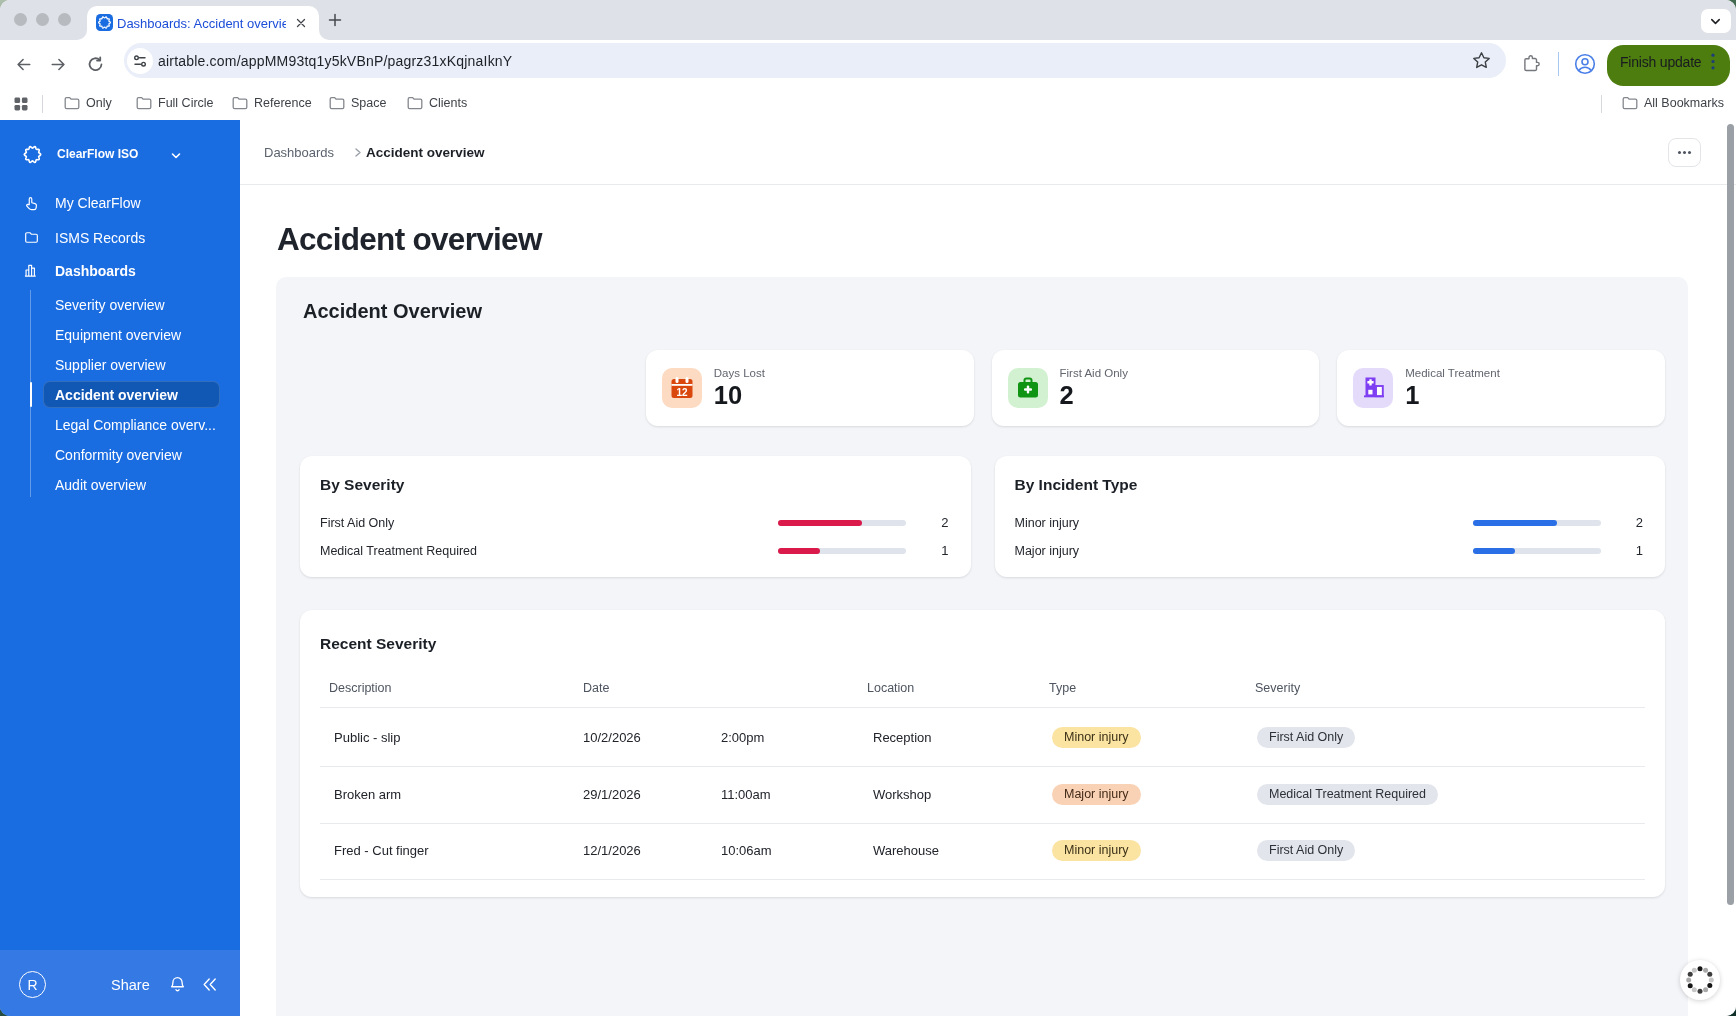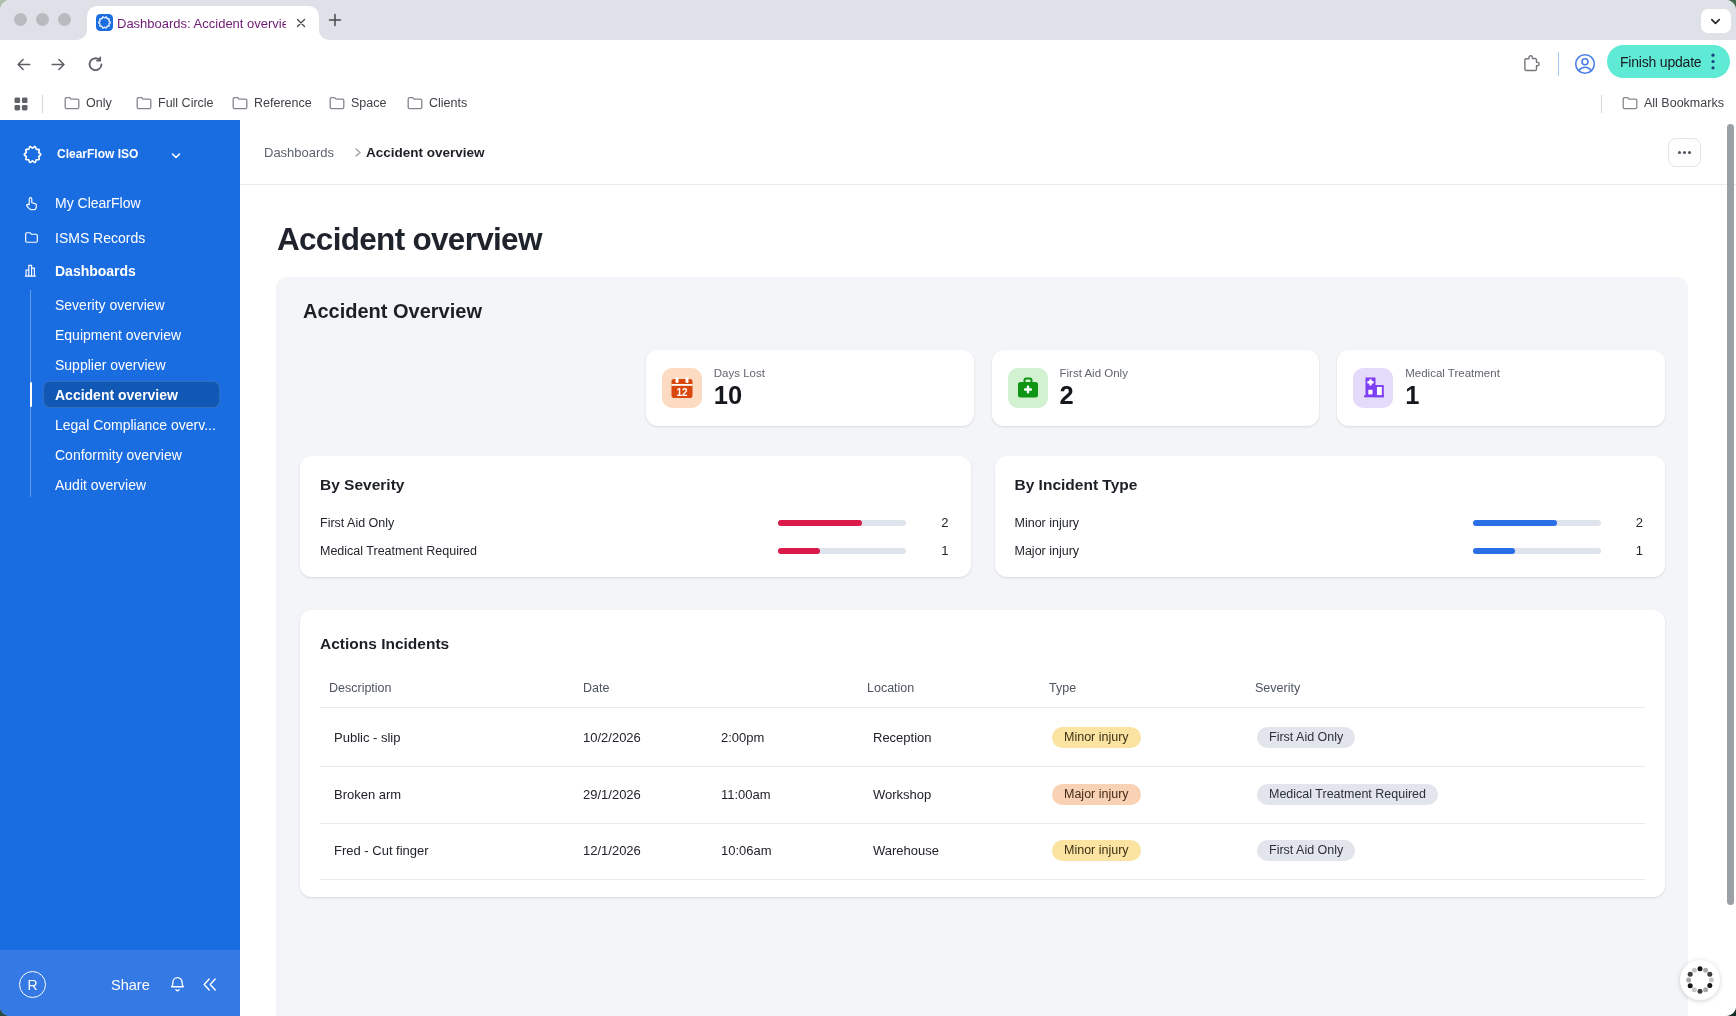--- a/index.html
+++ b/index.html
@@ -3,25 +3,25 @@
 <style>
 *{margin:0;padding:0;box-sizing:border-box}
 html,body{width:1736px;height:1016px;overflow:hidden}
 body{font-family:"Liberation Sans",sans-serif;background:linear-gradient(160deg,#aebfae 0%,#7da06c 3%,#2a5244 55%,#12302a 100%)}
 #win{position:absolute;left:0;top:0;width:1736px;height:1016px;border-radius:10px;overflow:hidden;background:#fff}
 .abs{position:absolute}
 
 #tabstrip{position:absolute;left:0;top:0;width:100%;height:40px;background:#dee1e7}
 .light{position:absolute;top:13px;width:13px;height:13px;border-radius:50%;background:#b7babf}
 #tab{position:absolute;left:87px;top:6px;width:232px;height:34px;background:#fff;border-radius:10px 10px 0 0}
-#tab .title{position:absolute;left:30px;top:10px;width:169px;font-size:13px;color:#701a75;white-space:nowrap;overflow:hidden}
+#tab .title{position:absolute;left:30px;top:10px;width:169px;font-size:13px;color:#1d4ed8;white-space:nowrap;overflow:hidden}
 #toolbar{position:absolute;left:0;top:40px;width:100%;height:48px;background:#fff}
 #urlpill{position:absolute;left:124px;top:3px;width:1382px;height:35px;border-radius:17.5px;background:#e9eef9}
 #urltext{position:absolute;left:34px;top:9.5px;font-size:14px;color:#1d2126;letter-spacing:.2px}
-#finishpill{position:absolute;left:1607px;top:5px;width:123px;height:33px;border-radius:16.5px;background:#5eead4}
+#finishpill{position:absolute;left:1607px;top:5px;width:123px;height:41px;border-radius:16.5px;background:#4d7c0f}
 #finishpill span{position:absolute;left:13px;top:9px;font-size:14px;color:#181b20;letter-spacing:-.2px}
 #bookmarks{position:absolute;left:0;top:88px;width:100%;height:32px;background:#fff}
 .bm{position:absolute;top:8px;display:flex;align-items:center;gap:6px;font-size:12.5px;color:#3e4248}
 .vsep{position:absolute;width:1px;background:#d5d8dc}
 
 #sidebar{position:absolute;left:0;top:120px;width:240px;height:896px;background:#1a6ce1;color:#fff}
 .snav{position:absolute;left:55px;font-size:14px;white-space:nowrap}
 .sico{position:absolute;left:24px}
 #seltab{position:absolute;left:43px;top:261px;width:177px;height:27px;background:#1157b4;border:1px solid rgba(255,255,255,.14);border-radius:7px}
 #treeline{position:absolute;left:30px;top:170px;width:1px;height:207px;background:rgba(255,255,255,.32)}
@@ -84,20 +84,33 @@
   <svg class="abs" style="left:16px;top:16.5px" width="15" height="15" viewBox="0 0 18 18">
         <path d="M16.5 9 H2.5 M8.5 3 L2.5 9 L8.5 15" stroke="#5d6166" stroke-width="1.9" fill="none" stroke-linecap="round" stroke-linejoin="round"></path>
       </svg>
   <svg class="abs" style="left:51px;top:16.5px" width="15" height="15" viewBox="0 0 18 18">
         <path d="M1.5 9 H15.5 M9.5 3 L15.5 9 L9.5 15" stroke="#5d6166" stroke-width="1.9" fill="none" stroke-linecap="round" stroke-linejoin="round"></path>
       </svg>
   <svg class="abs" style="left:87px;top:15.5px" width="17" height="17" viewBox="0 0 18 18">
         <path d="M15.3 9 a6.3 6.3 0 1 1-1.9-4.8" stroke="#5d6166" stroke-width="1.9" fill="none" stroke-linecap="round"></path>
         <path d="M14 1.4 v3.4 h-3.4" fill="none" stroke="#5d6166" stroke-width="1.9" stroke-linecap="round" stroke-linejoin="round"></path>
       </svg>
+  <div id="urlpill">
+    <div class="abs" style="left:2.5px;top:4.5px;width:26px;height:26px;border-radius:50%;background:#fff"></div>
+    <svg class="abs" style="left:8.5px;top:10.5px" width="14" height="14" viewBox="0 0 14 14">
+          <circle cx="3.5" cy="3.8" r="1.8" fill="none" stroke="#3e4347" stroke-width="1.4"></circle>
+          <path d="M6.5 3.8 H12" stroke="#3e4347" stroke-width="1.4" stroke-linecap="round"></path>
+          <circle cx="10.5" cy="10.2" r="1.8" fill="none" stroke="#3e4347" stroke-width="1.4"></circle>
+          <path d="M2 10.2 H7.5" stroke="#3e4347" stroke-width="1.4" stroke-linecap="round"></path>
+        </svg>
+    <div id="urltext">airtable.com/appMM93tq1y5kVBnP/pagrz31xKqjnaIknY</div>
+    <svg class="abs" style="left:1348px;top:8px" width="19" height="19" viewBox="0 0 19 19">
+          <path d="M9.5 1.8 L11.9 6.7 L17.2 7.4 L13.3 11.1 L14.3 16.4 L9.5 13.8 L4.7 16.4 L5.7 11.1 L1.8 7.4 L7.1 6.7 Z" fill="none" stroke="#3c4043" stroke-width="1.4" stroke-linejoin="round"></path>
+        </svg>
+  </div>
   <svg class="abs" style="left:1522px;top:15px" width="18" height="18" viewBox="0 0 18 18">
         <path d="M7 2.5 a1.7 1.7 0 0 1 3.4 0 v1 h2.8 a1.3 1.3 0 0 1 1.3 1.3 v2.6 h1 a1.7 1.7 0 0 1 0 3.4 h-1 v3.4 a1.3 1.3 0 0 1-1.3 1.3 H4.2 a1.3 1.3 0 0 1-1.3-1.3 V5 a1.3 1.3 0 0 1 1.3-1.3 H7 Z" fill="none" stroke="#74777c" stroke-width="1.4" stroke-linejoin="round"></path>
       </svg>
   <div class="vsep" style="left:1558px;top:12px;height:24px;background:#a8c7f0"></div>
   <svg class="abs" style="left:1574px;top:13px" width="22" height="22" viewBox="0 0 22 22">
         <circle cx="11" cy="11" r="9.3" fill="none" stroke="#4b7fe8" stroke-width="1.6"></circle>
         <circle cx="11" cy="8.8" r="3" fill="none" stroke="#4b7fe8" stroke-width="1.6"></circle>
         <path d="M4.8 17.5 a7.5 7.5 0 0 1 12.4 0" fill="none" stroke="#4b7fe8" stroke-width="1.6"></path>
       </svg>
   <div id="finishpill">
@@ -277,21 +290,21 @@
           </div>
       <div class="rowval" style="top:59px">2</div>
       <div class="rowlab" style="top:87px">Major injury</div>
       <div class="track" style="top:92px">
             <div class="fill" style="width:42px;background:#2a6fe6"></div>
           </div>
       <div class="rowval" style="top:87px">1</div>
     </div>
 
     <div class="card" style="left:24px;top:333px;width:1365px;height:287px">
-      <div class="ctitle" style="top:25px">Actions Incidents</div>
+      <div class="ctitle" style="top:25px">Recent Severity</div>
       <div class="th" style="left:29px">Description</div>
       <div class="th" style="left:283px">Date</div>
       <div class="th" style="left:567px">Location</div>
       <div class="th" style="left:749px">Type</div>
       <div class="th" style="left:955px">Severity</div>
       <div class="hr" style="top:97px"></div>
       <div class="td" style="left:34px;top:120px">Public - slip</div>
       <div class="td" style="left:283px;top:120px">10/2/2026</div>
       <div class="td" style="left:421px;top:120px">2:00pm</div>
       <div class="td" style="left:573px;top:120px">Reception</div>

